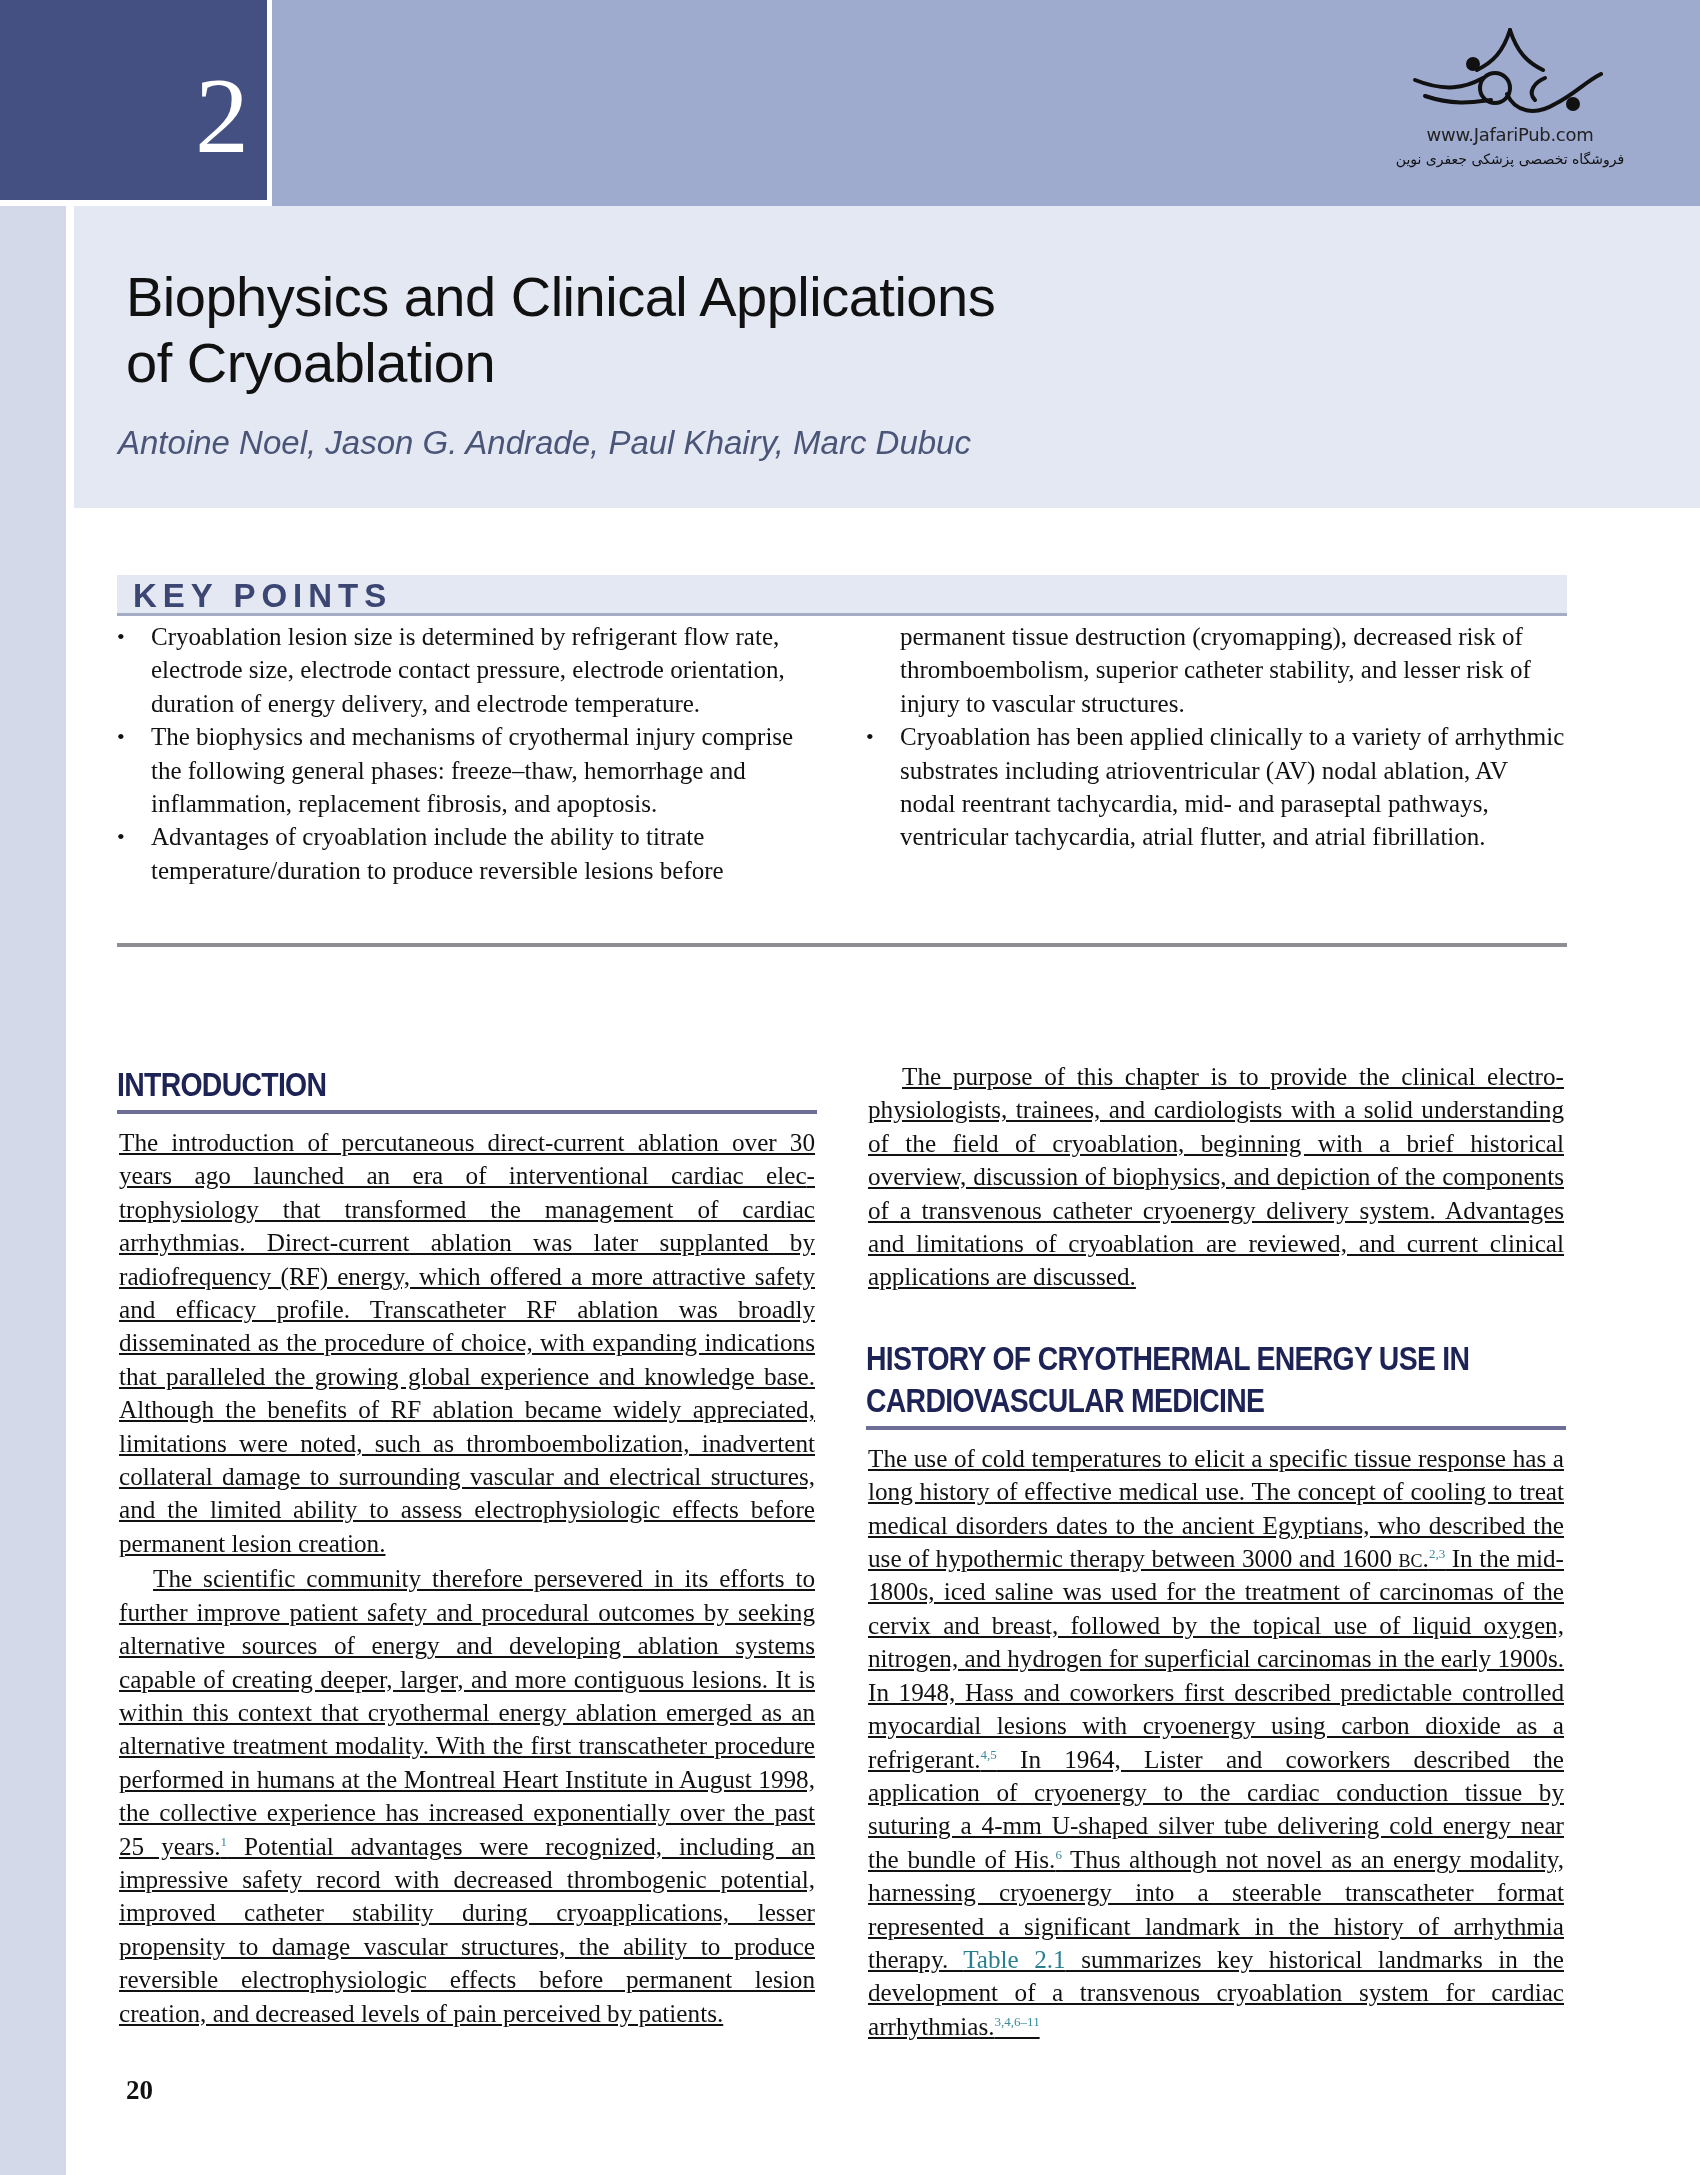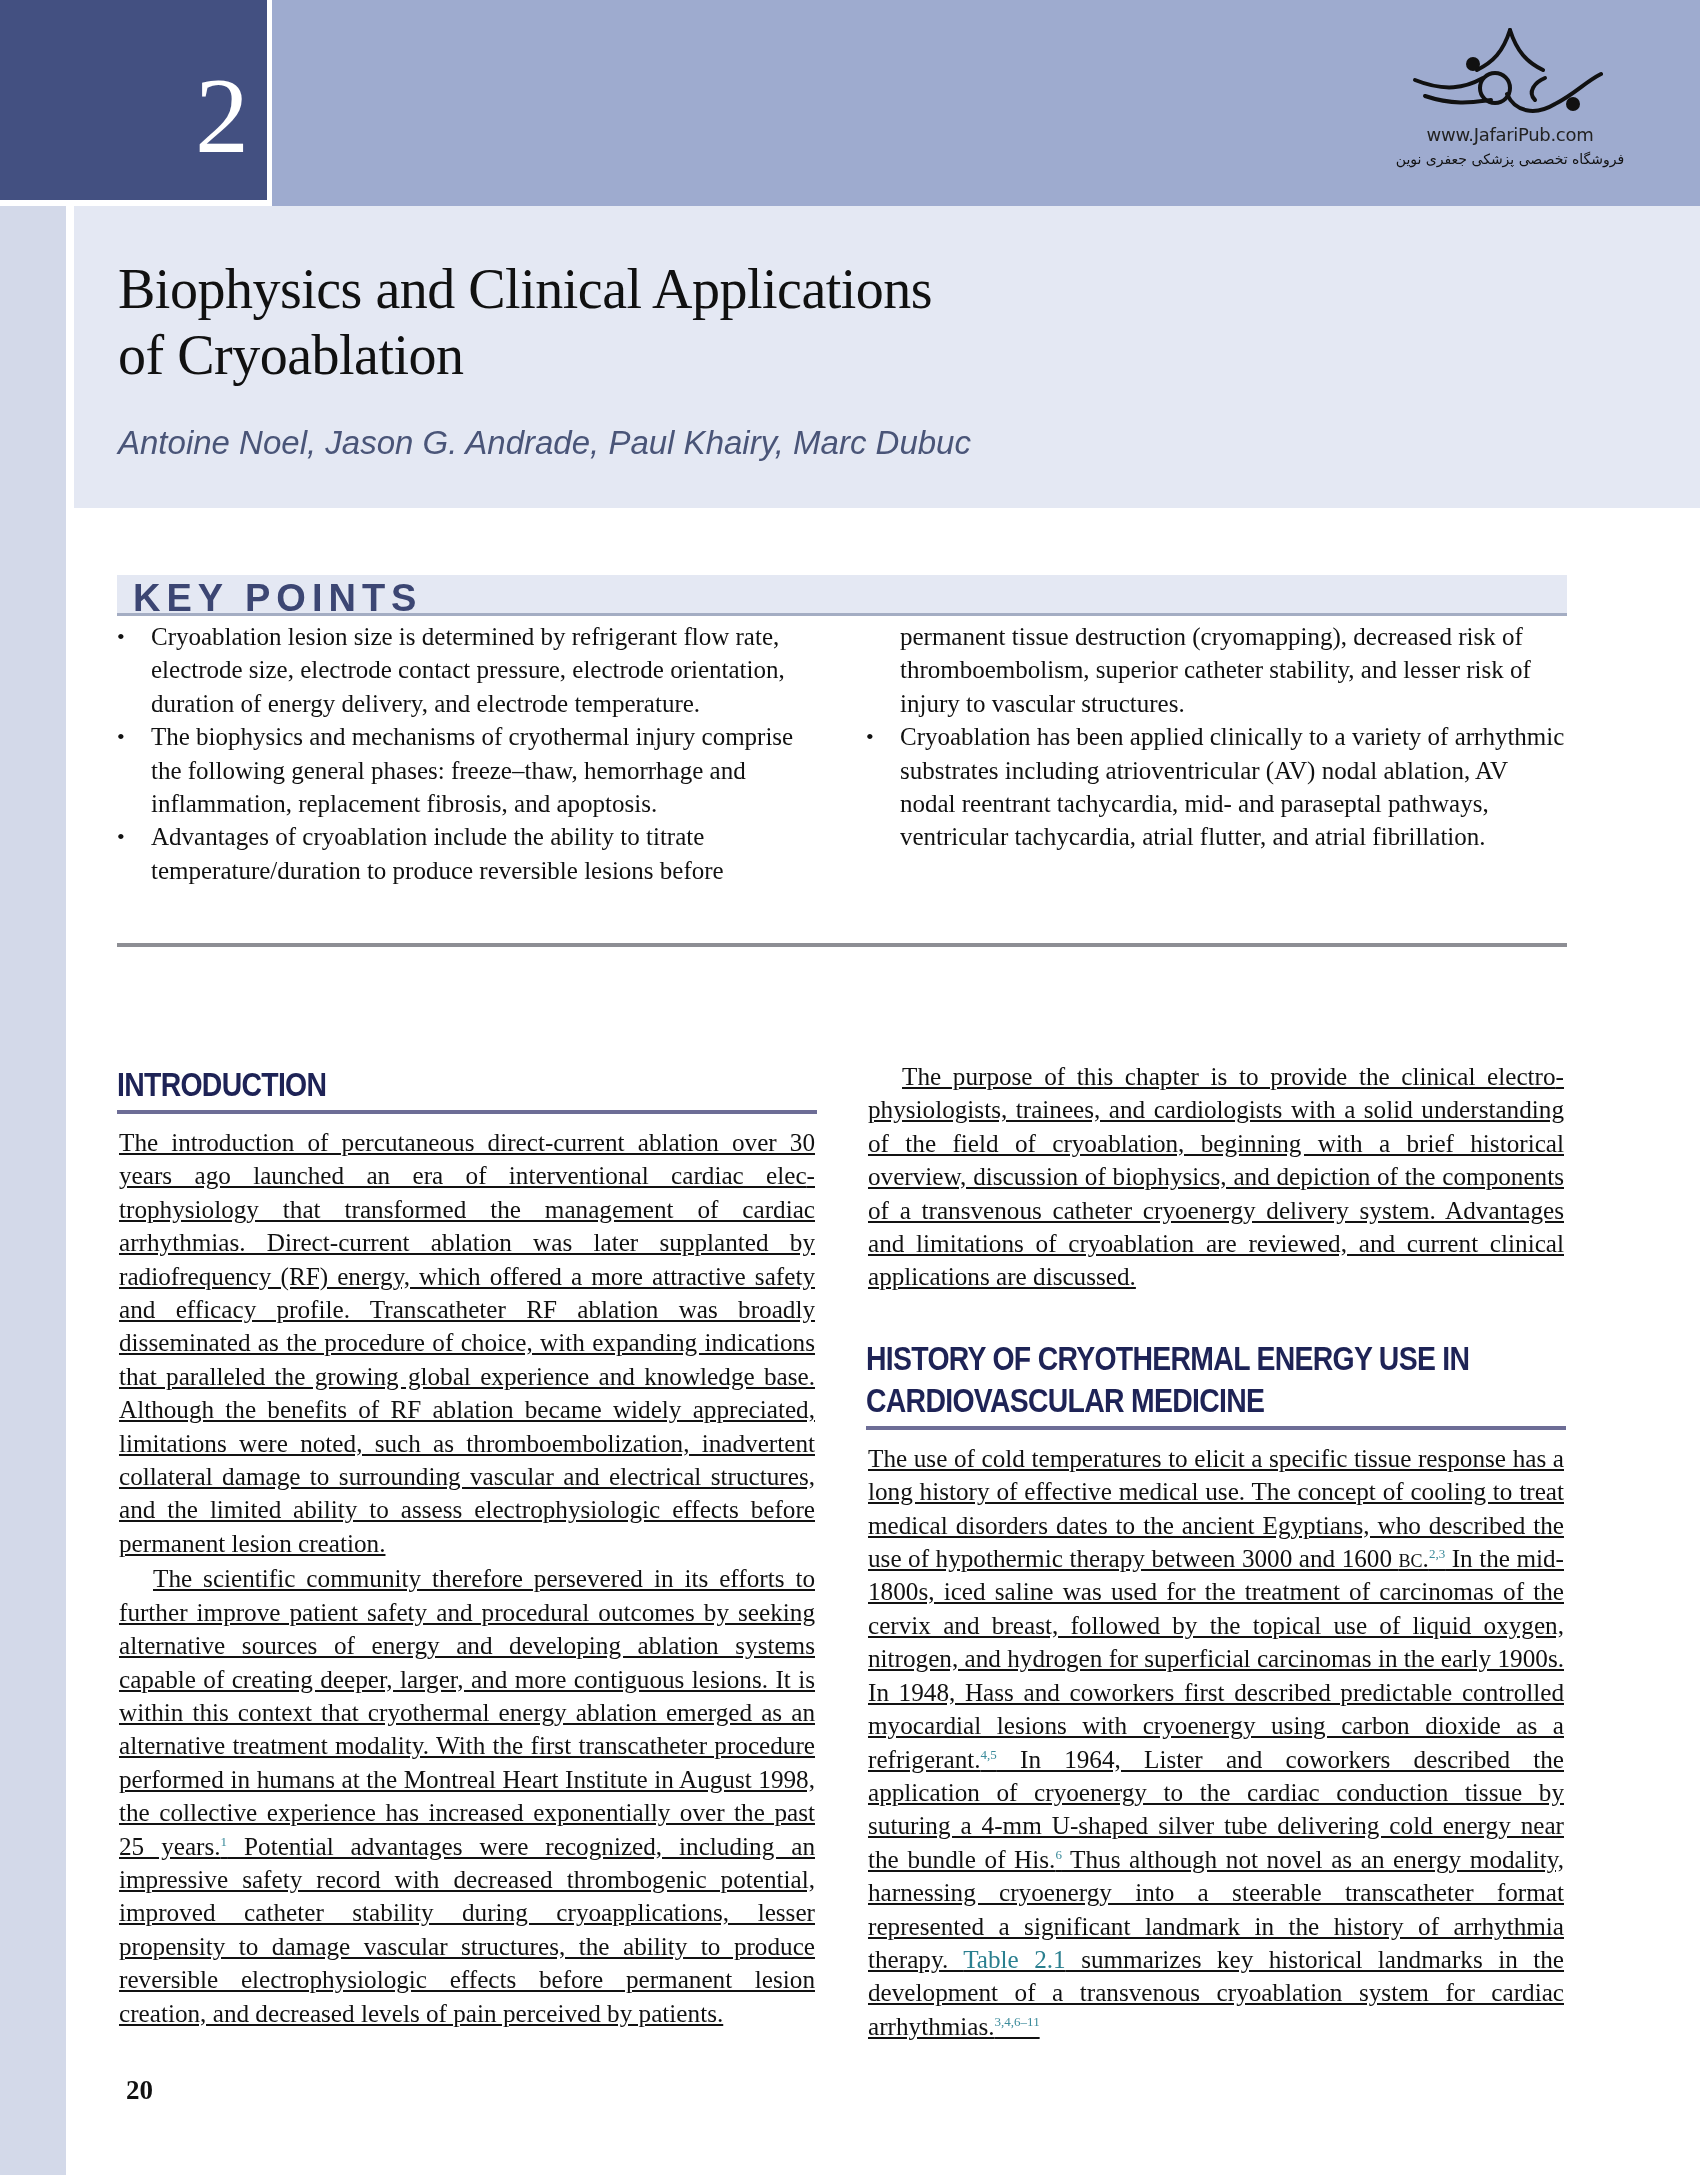--- a/index.html
+++ b/index.html
@@ -37,35 +37,35 @@
     .left-strip {
       position: absolute; left: 0; top: 206px; width: 66px; height: 1969px;
       background: #d3d9e9;
     }
     .title-panel {
       position: absolute; left: 74px; top: 206px; width: 1626px; height: 302px;
       background: #e4e8f3;
     }
     .title {
       position: absolute; left: 44px; top: 50px;
-      font-family: Liberation Serif, serif; font-size: 56px; line-height: 66px;
-      color: #111; font-weight: normal; margin: 0; letter-spacing: -0.5px;
+      font-family: Liberation Sans, sans-serif; font-size: 56px; line-height: 66px;
+      color: #111; font-weight: normal; margin: 8px; letter-spacing: -0.5px;
     }
     .authors {
       position: absolute; left: 44px; top: 218px;
       font-family: "Liberation Sans", sans-serif; font-style: italic; font-size: 33px;
       color: #4a5578;
     }
     .kp-header {
       position: absolute; left: 117px; top: 575px; width: 1450px; height: 38px;
       background: #e4e8f3; border-bottom: 3px solid #a4adc3;
     }
     .kp-title {
       position: absolute; left: 16px; top: 2px;
-      font-family: "Liberation Sans", sans-serif; font-weight: bold; font-size: 38px;
+      font-family: "Liberation Sans", sans-serif; font-weight: bold; font-size: 33px;
       letter-spacing: 6px; color: #3c4673;
     }
     .kp-col {
       position: absolute; top: 620px; width: 700px;
       font-size: 25px; line-height: 33.4px;
     }
     .kp-col ul { margin: 0; padding: 0; list-style: none; }
     .kp-col li { position: relative; padding-left: 34px; }
     .kp-col li.bullet::before {
       content: "•"; position: absolute; left: 0; top: 0; font-size: 22px;

